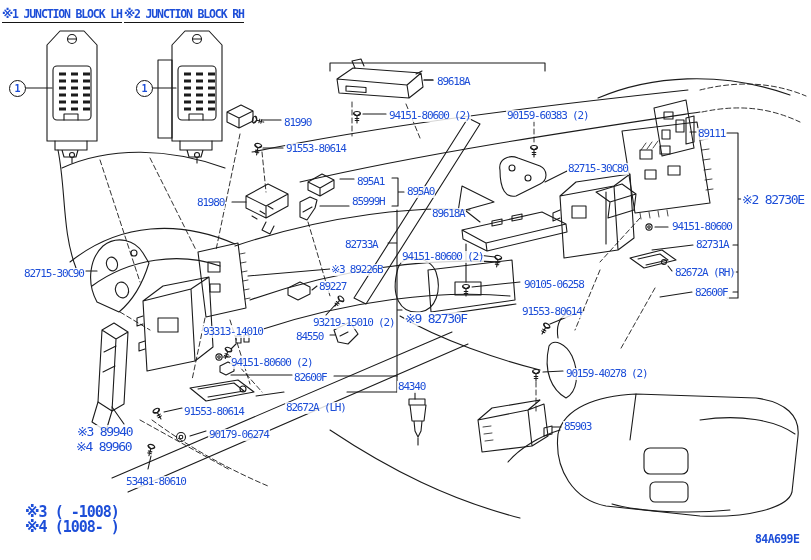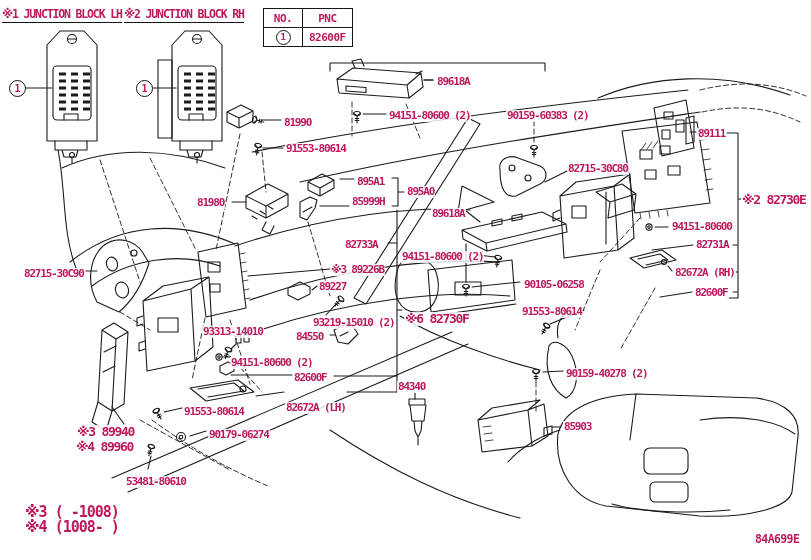--- a/index.html
+++ b/index.html
@@ -1,24 +1,24 @@
 <!DOCTYPE html>
 <html><head>
 <meta charset="utf-8">
 <style>
   html,body{margin:0;padding:0;background:#fff;}
   .stage{position:relative;width:811px;height:560px;background:#fff;overflow:hidden;
-         font-family:"DejaVu Sans Mono","DejaVu Sans",monospace;color:#be185d;}
+         font-family:"DejaVu Sans Mono","DejaVu Sans",monospace;color:#1d4ed8;}
   svg{position:absolute;left:0;top:0;}
   svg path,svg line,svg rect,svg circle,svg ellipse,svg polyline{
       stroke:#1b1b1b;fill:none;stroke-width:1.1;stroke-linecap:round;stroke-linejoin:round;}
   svg .d{stroke-dasharray:5 3;stroke-width:.9;}
   svg .t{stroke-width:.8;}
   svg .slots{stroke-width:3;stroke-linecap:butt;}
-  .lbl{position:absolute;font-weight:bold;font-size:11px;letter-spacing:-1.2px;
+  .lbl{position:absolute;font-weight:normal;font-size:11px;letter-spacing:-1.2px;
        white-space:nowrap;line-height:12px;background:rgba(255,255,255,.82);padding:0 1px;}
   .lbl.lg{font-size:13px;line-height:14px;letter-spacing:-1.3px;}
   .title{position:absolute;font-weight:bold;font-size:11.5px;letter-spacing:-1.15px;
          white-space:nowrap;border-bottom:1.7px solid #151515;padding-bottom:1px;line-height:13px;}
   .banner{position:absolute;font-weight:bold;font-size:11px;letter-spacing:-1.05px;white-space:nowrap;}
   .note{position:absolute;font-weight:bold;font-size:15px;letter-spacing:-1px;white-space:nowrap;line-height:15px;}
   .code{position:absolute;font-weight:bold;font-size:11.5px;letter-spacing:-.6px;}
   .co{position:absolute;width:15px;height:15px;border:1.5px solid #151515;border-radius:50%;
       text-align:center;line-height:15px;font-size:10px;font-weight:bold;background:#fff;}
   table.pnc{position:absolute;left:263px;top:8px;border-collapse:collapse;background:#fff;}
@@ -234,32 +234,20 @@
   </g>
 
   <g>
     <path d="M424,80 H433"></path>
   </g>
 </svg>
 
 <div class="title" style="left:2px;top:8px">※1 JUNCTION BLOCK LH</div>
 <div class="title" style="left:124px;top:8px">※2 JUNCTION BLOCK RH</div>
 
-<table class="pnc">
-  <tbody>
-        <tr>
-    <td class="num">NO.</td>
-    <td>PNC</td>
-  </tr>
-  <tr>
-    <td class="num"><span class="circ">1</span></td>
-    <td>82600F</td>
-  </tr>
-</tbody>
-    </table>
 
 
 <div class="co" style="left:9px;top:80px">1</div>
 <div class="co" style="left:136px;top:80px">1</div>
 
 <div class="lbl" style="left:283px;top:117px">81990</div>
 <div class="lbl" style="left:285px;top:143px">91553-80614</div>
 <div class="lbl" style="left:196px;top:197px">81980</div>
 <div class="lbl" style="left:356px;top:176px">895A1</div>
 <div class="lbl" style="left:351px;top:196px">85999H</div>
@@ -279,21 +267,21 @@
 <div class="lbl" style="left:565px;top:368px">90159-40278 (2)</div>
 <div class="lbl" style="left:563px;top:421px">85903</div>
 <div class="lbl" style="left:397px;top:381px">84340</div>
 <div class="lbl" style="left:431px;top:208px">89618A</div>
 <div class="lbl" style="left:344px;top:239px">82733A</div>
 <div class="lbl" style="left:401px;top:251px">94151-80600 (2)</div>
 <div class="lbl" style="left:330px;top:264px">※3 89226B</div>
 <div class="lbl" style="left:318px;top:281px">89227</div>
 <div class="lbl" style="left:312px;top:317px">93219-15010 (2)</div>
 <div class="lbl" style="left:295px;top:331px">84550</div>
-<div class="lbl lg" style="left:404px;top:312px">※6 82730F</div>
+<div class="lbl lg" style="left:404px;top:312px">※9 82730F</div>
 <div class="lbl" style="left:202px;top:326px">93313-14010</div>
 <div class="lbl" style="left:230px;top:357px">94151-80600 (2)</div>
 <div class="lbl" style="left:293px;top:372px">82600F</div>
 <div class="lbl" style="left:285px;top:402px">82672A (LH)</div>
 <div class="lbl" style="left:183px;top:406px">91553-80614</div>
 <div class="lbl" style="left:208px;top:429px">90179-06274</div>
 <div class="lbl lg" style="left:76px;top:425px">※3 89940</div>
 <div class="lbl lg" style="left:75px;top:440px">※4 89960</div>
 <div class="lbl" style="left:125px;top:476px">53481-80610</div>
 <div class="lbl" style="left:23px;top:268px">82715-30C90</div>

